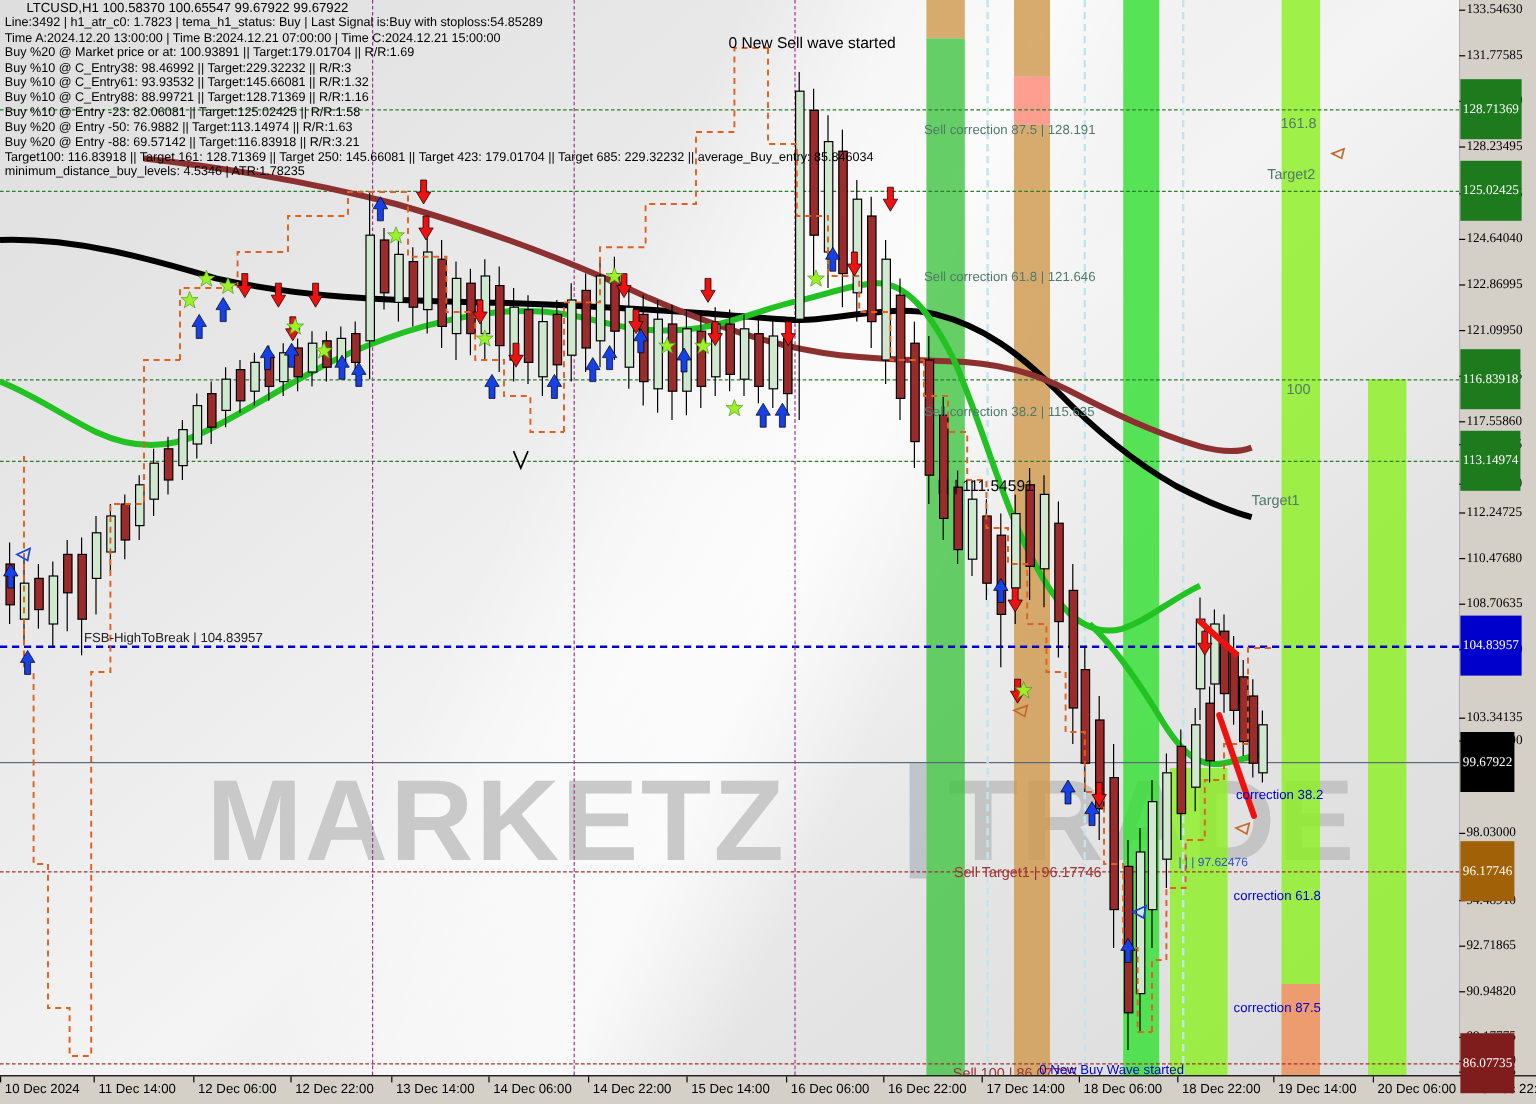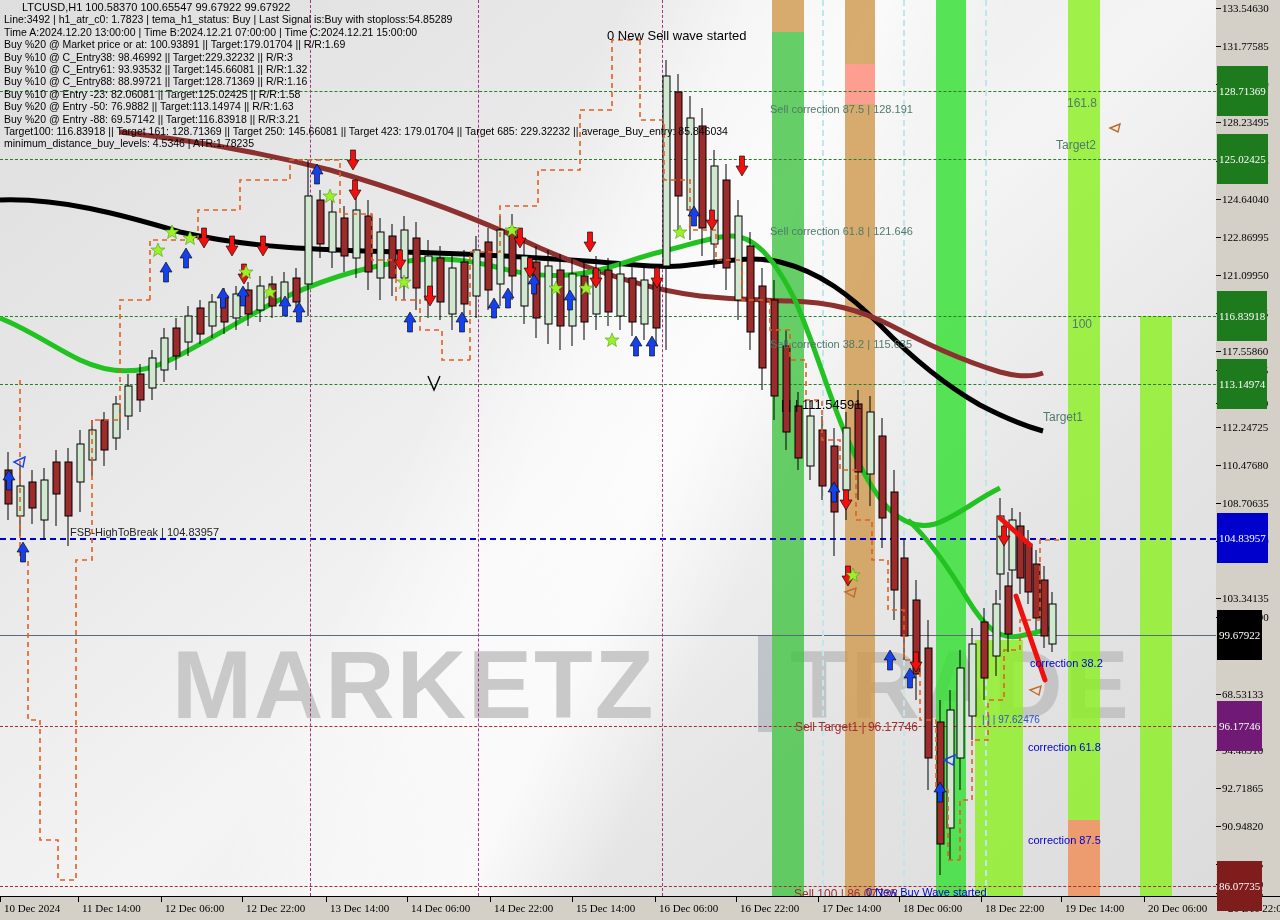--- a/index.html
+++ b/index.html
@@ -36,21 +36,21 @@
   .ytick{position:absolute;left:6px;font-family:"Liberation Serif",serif;
          font-size:11px;color:#000;white-space:nowrap;transform:translateY(-50%);}
   .ydash{position:absolute;left:0px;width:5px;border-top:1px solid #000;}
   .ylabel{position:absolute;left:1px;font-size:11px;color:#fff;padding:19px 2px;
           font-family:"Liberation Serif",serif;white-space:nowrap;
           transform:translateY(-50%);z-index:5;}
 
   
   #xaxis{position:absolute;left:0;top:896px;width:1280px;height:24px;
          background:#d4d0c8;border-top:1px solid #000;}
-  .xtick{position:absolute;top:5px;font-family:Liberation Serif, serif;
+  .xtick{position:absolute;top:5px;font-family:Liberation Sans, sans-serif;
          font-size:11px;color:#000;white-space:nowrap;}
   .xsep{position:absolute;top:0;height:5px;border-left:1px solid #000;}
 
   
   .ann{position:absolute;white-space:nowrap;z-index:30;
        font-family:"Liberation Sans",sans-serif;}
   .ann-sell{color:#4f7a6a;font-size:11px;}
   .ann-tgt{color:#4f7a6a;font-size:12px;}
   .ann-blue{color:#0000d0;font-size:11px;}
   .ann-blue-big{color:#2a4fd0;font-size:10px;}
@@ -522,40 +522,40 @@
       <div class="ytick" style="top: 465px;">110.47680</div>
       <div class="ydash" style="top: 503px;"></div>
       <div class="ytick" style="top: 503px;">108.70635</div>
       <div class="ydash" style="top: 541px;"></div>
       <div class="ytick" style="top: 541px;">106.93590</div>
       <div class="ydash" style="top: 598px;"></div>
       <div class="ytick" style="top: 598px;">103.34135</div>
       <div class="ydash" style="top: 617px;"></div>
       <div class="ytick" style="top: 617px;">101.57090</div>
       <div class="ydash" style="top: 694px;"></div>
-      <div class="ytick" style="top: 694px;">68.53133</div>
+      <div class="ytick" style="top: 694px;">98.03000</div>
       <div class="ydash" style="top: 750px;"></div>
       <div class="ytick" style="top: 750px;">94.48910</div>
       <div class="ydash" style="top: 788px;"></div>
       <div class="ytick" style="top: 788px;">92.71865</div>
       <div class="ydash" style="top: 826px;"></div>
       <div class="ytick" style="top: 826px;">90.94820</div>
       <div class="ydash" style="top: 864px;"></div>
       <div class="ytick" style="top: 864px;">89.17775</div>
       <div class="ydash" style="top: 884px;"></div>
       <div class="ytick" style="top: 884px;">87.40730</div>
       <div class="ydash" style="top: 893px;"></div>
       <div class="ytick" style="top: 893px;">85.63685</div>
       <div class="ylabel" style="top: 91px; background: rgb(29, 122, 29);">128.71369</div>
       <div class="ylabel" style="top: 159px; background: rgb(29, 122, 29);">125.02425</div>
       <div class="ylabel" style="top: 316px; background: rgb(29, 122, 29);">116.83918</div>
       <div class="ylabel" style="top: 384px; background: rgb(29, 122, 29);">113.14974</div>
       <div class="ylabel" style="top: 538px; background: rgb(0, 0, 204);">104.83957</div>
       <div class="ylabel" style="top: 635px; background: rgb(0, 0, 0);">99.67922</div>
-      <div class="ylabel" style="top: 726px; background: #701a75; font-family: Liberation Serif, serif;">96.17746</div>
+      <div class="ylabel" style="top: 726px; background: #a16207; font-family: Liberation Serif, serif;">96.17746</div>
       <div class="ylabel" style="top: 886px; background: #7f1d1d;">86.07735</div>
     </div>
 
   <div id="xaxis">
       <div class="xsep" style="left: 0px;"></div>
       <div class="xtick" style="left: 4px;">10 Dec 2024</div>
       <div class="xsep" style="left: 78px;"></div>
       <div class="xtick" style="left: 82px;">11 Dec 14:00</div>
       <div class="xsep" style="left: 161px;"></div>
       <div class="xtick" style="left: 165px;">12 Dec 06:00</div>

